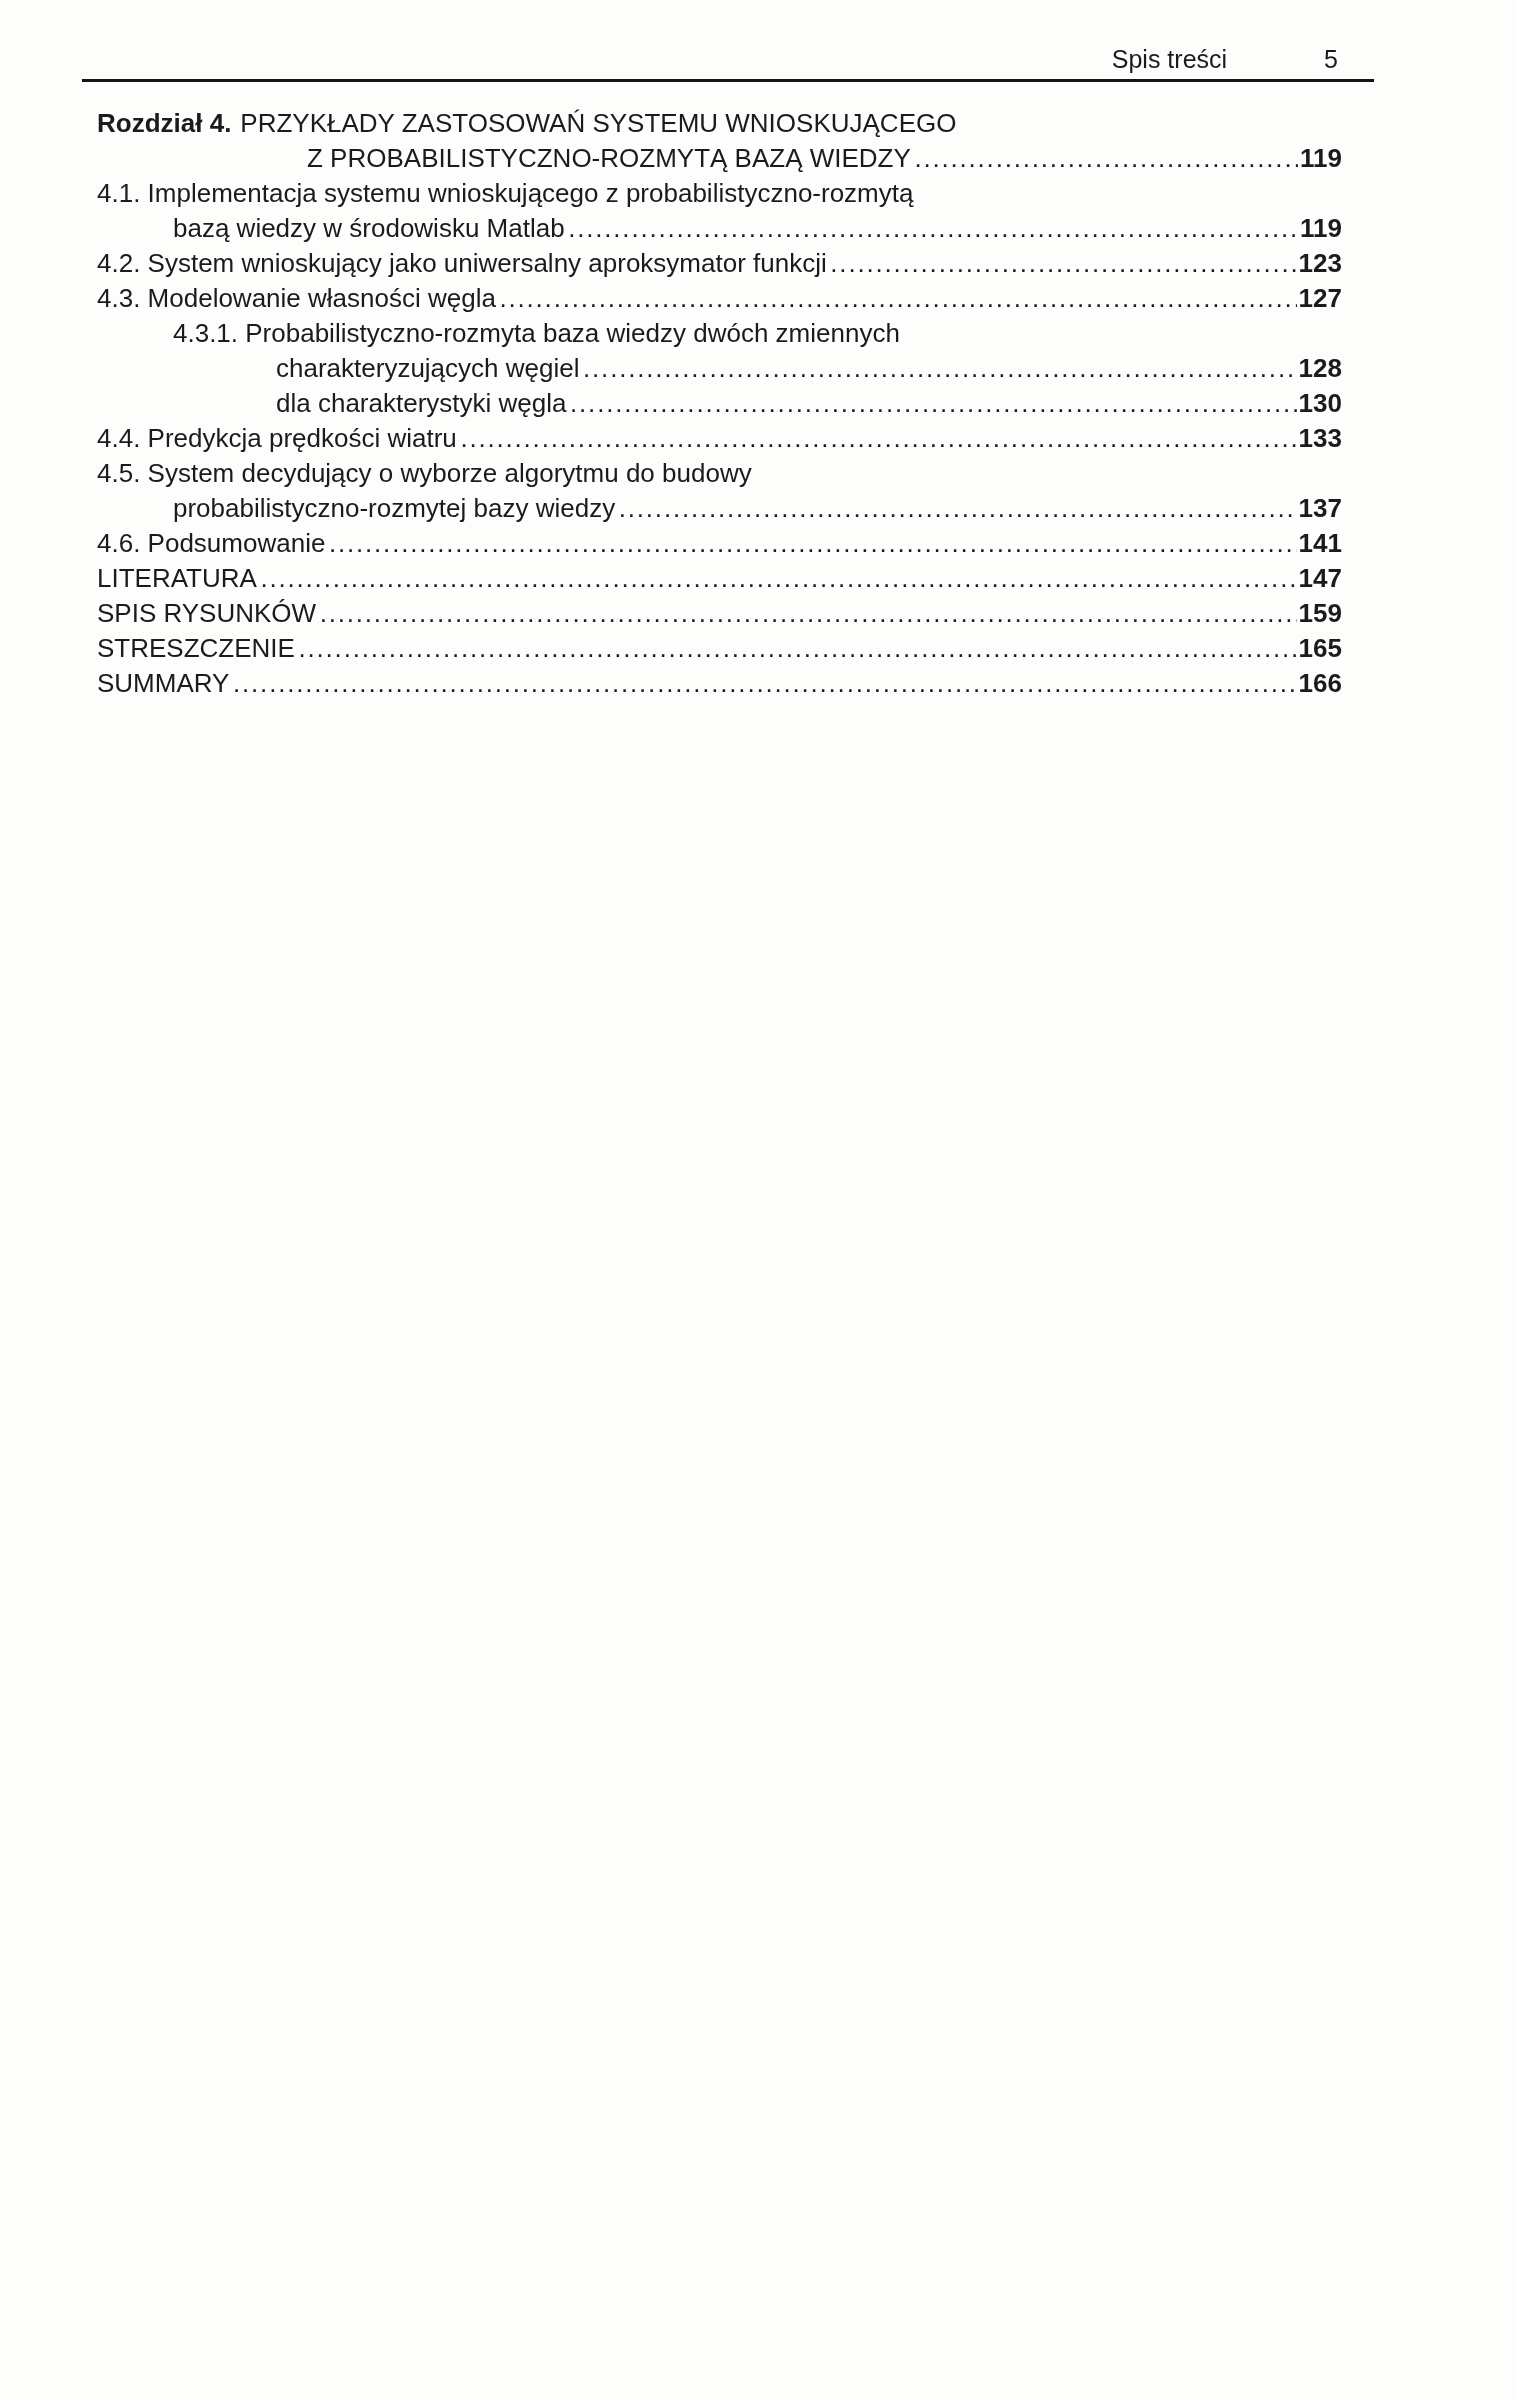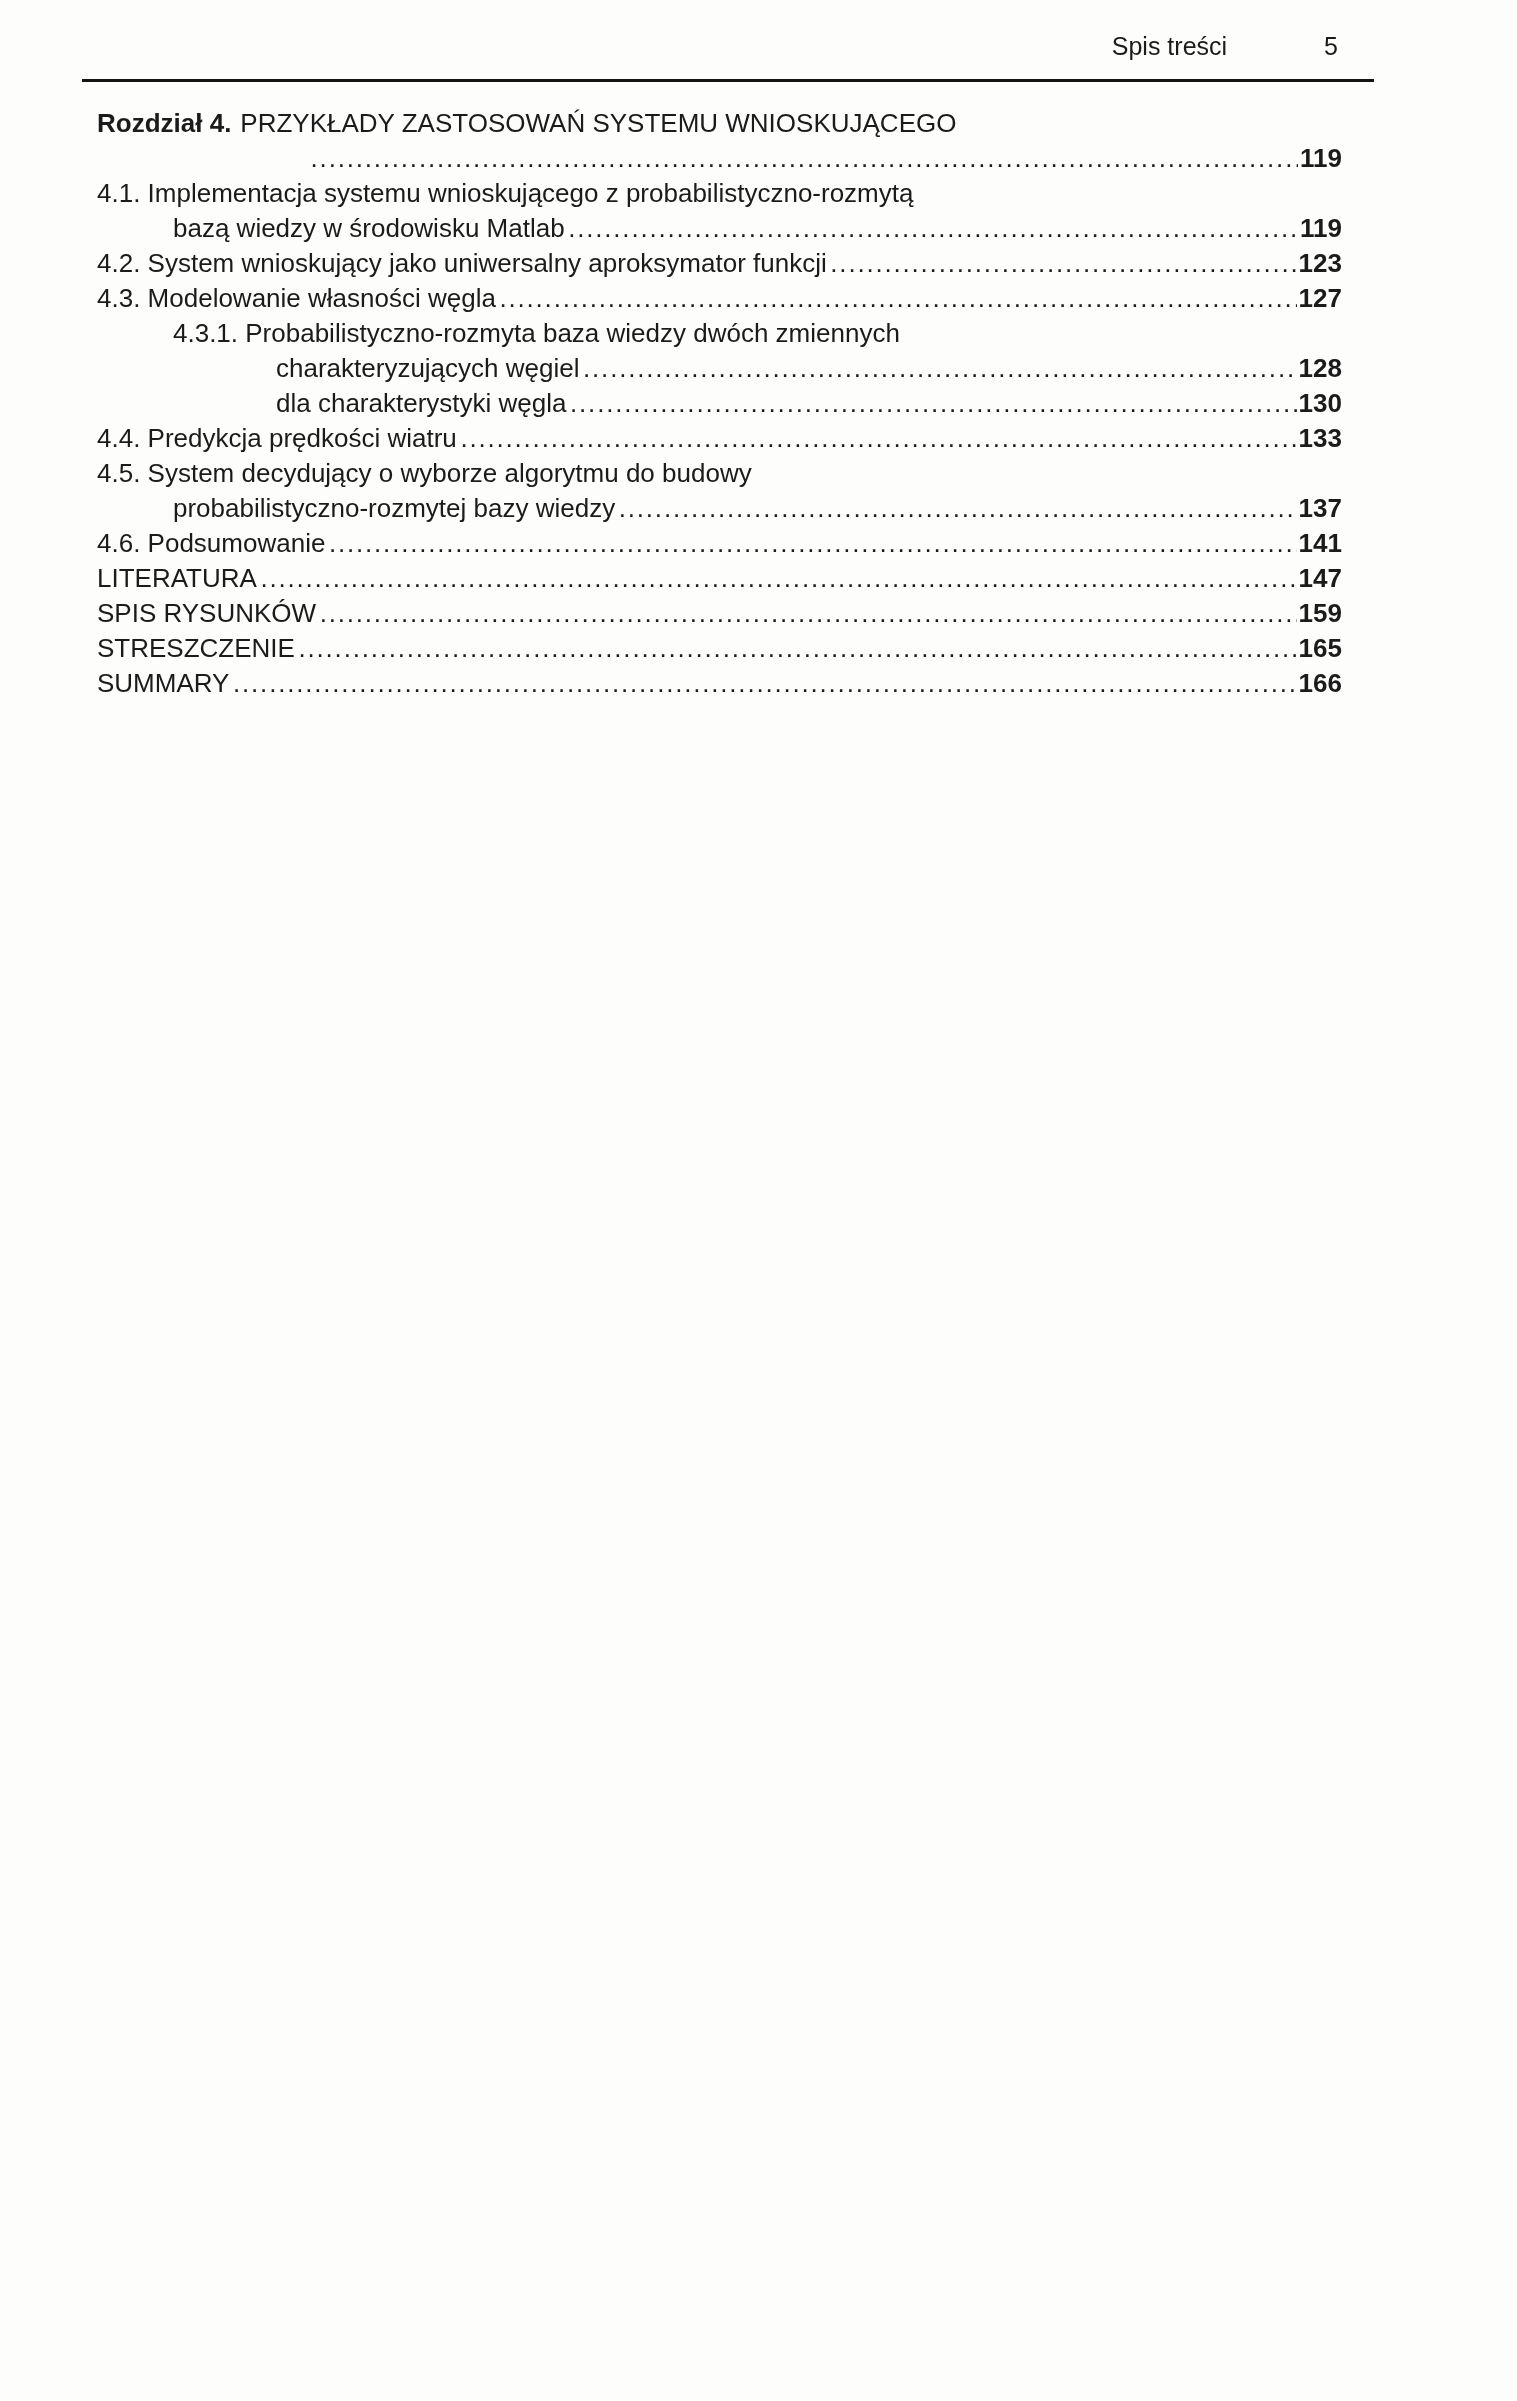--- a/index.html
+++ b/index.html
@@ -8,21 +8,21 @@
     position: relative;
     width: 1518px;
     height: 2401px;
     background: #fdfdfc;
     font-family: "Liberation Sans", "DejaVu Sans", sans-serif;
     color: #1b1b1b;
     overflow: hidden;
   }
   .page-header {
     position: absolute;
-    top: 32px;
+    top: 45px;
     left: 82px;
     width: 1292px;
     display: flex;
     justify-content: flex-end;
     align-items: baseline;
     gap: 97px;
     padding-right: 36px;
     font-size: 25px;
   }
   .header-rule {
@@ -79,20 +79,21 @@
   </div>
 
   <div class="header-rule"></div>
 
   <div class="toc">
       <div class="row ind-0">
         <span class="bold">Rozdział 4.</span>
         <span class="txt">PRZYKŁADY ZASTOSOWAŃ SYSTEMU WNIOSKUJĄCEGO</span>
       </div>
       <div class="row ind-3">
+        <span class="txt">Z PROBABILISTYCZNO-ROZMYTĄ BAZĄ WIEDZY</span>
         <span class="leader"></span>
         <span class="page-num">119</span>
       </div>
       <div class="row ind-0">
         <span class="txt">4.1. Implementacja systemu wnioskującego z probabilistyczno-rozmytą</span>
       </div>
       <div class="row ind-1">
         <span class="txt">bazą wiedzy w środowisku Matlab</span>
         <span class="leader"></span>
         <span class="page-num">119</span>

